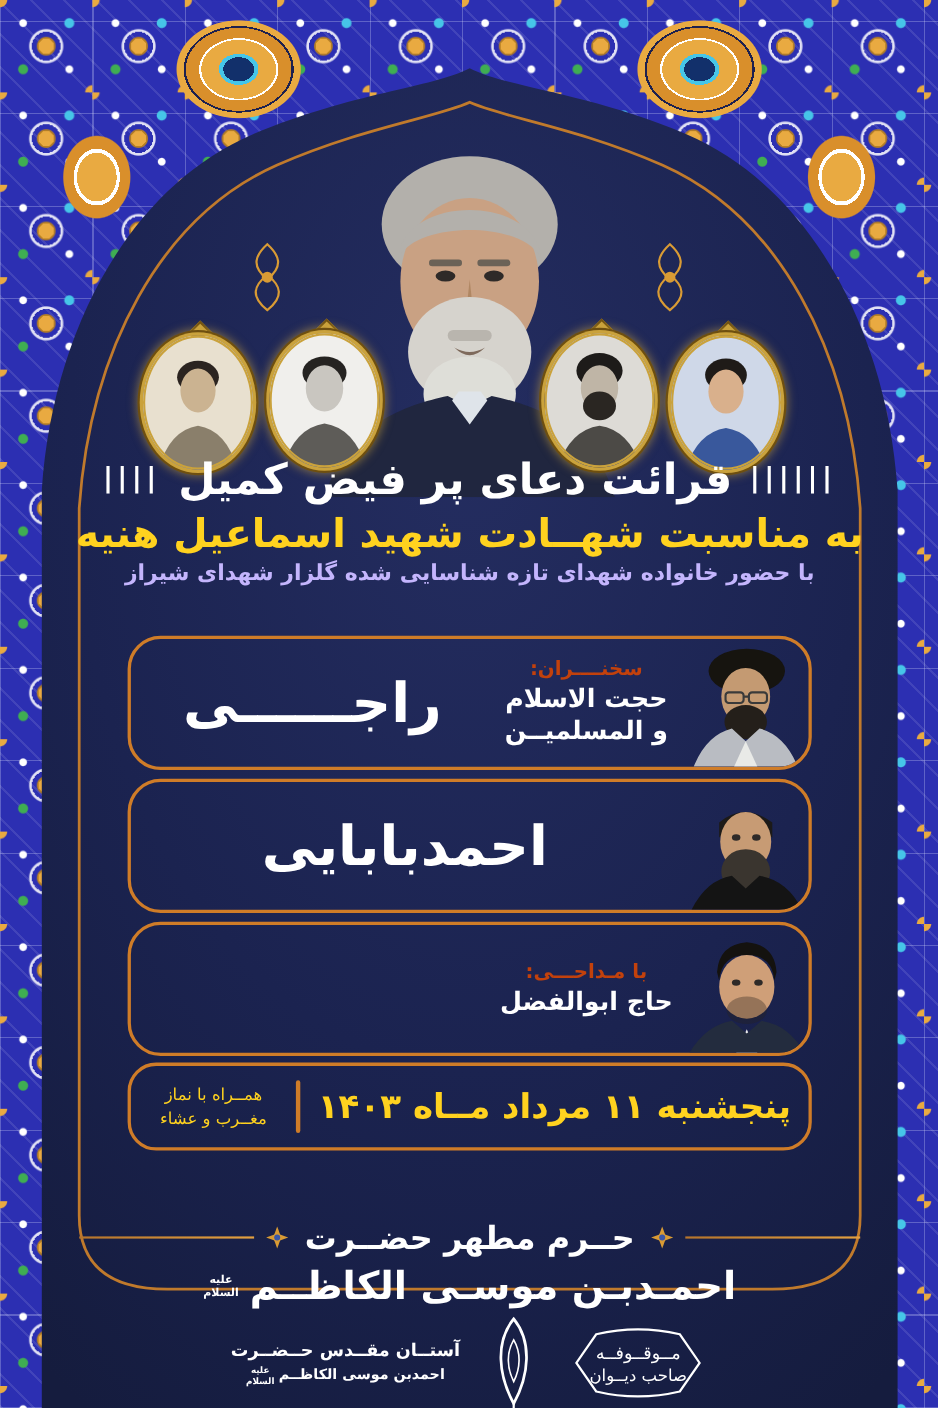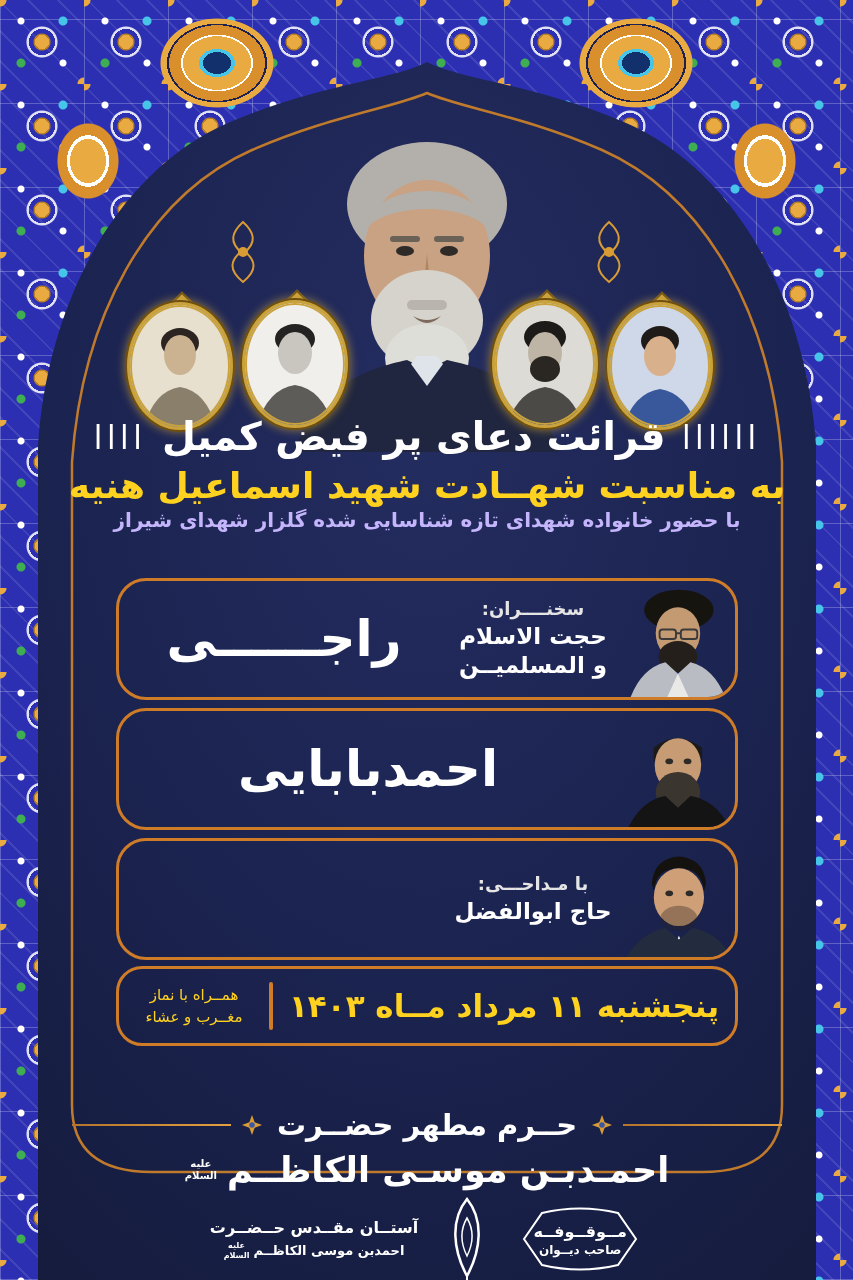--- a/index.html
+++ b/index.html
@@ -56,21 +56,21 @@
   .event-note{margin-top:2px;font-size:20px;font-weight:bold;color:#c4b5fd;}
 
   
   .sbox{position:absolute;left:116px;width:622px;height:122px;border:3px solid #cf7c28;
         border-radius:30px;box-sizing:border-box;display:flex;flex-direction:row-reverse;
         align-items:stretch;overflow:hidden;}
   .sbox .photo{width:118px;flex:0 0 118px;display:flex;align-items:flex-end;justify-content:center;}
   .sbox .photo svg{width:112px;height:112px;display:block;}
   .sbox .info{flex:0 0 168px;display:flex;flex-direction:column;align-items:center;
         justify-content:center;text-align:center;direction:rtl;}
-  .sbox .role{font-size:18px;font-weight:bold;color:#e5e5e5;margin-bottom:3px;}
+  .sbox .role{font-size:18px;font-weight:bold;color:#c2410c;margin-bottom:3px;}
   .sbox .stitle{font-size:23px;font-weight:bold;color:#ffffff;line-height:1.25;}
   .sbox .name{flex:1;display:flex;align-items:center;justify-content:center;direction:rtl;
         font-size:50px;font-weight:800;color:#ffffff;}
 
   
   .schedule{position:absolute;left:116px;top:966px;width:622px;height:80px;border:3px solid #cf7c28;
         border-radius:26px;box-sizing:border-box;display:flex;flex-direction:row-reverse;
         align-items:center;overflow:hidden;}
   .schedule .date{flex:1;text-align:center;direction:rtl;font-size:31px;font-weight:800;color:#ffd21f;}
   .schedule .divider{width:4px;height:48px;background:#cf7c28;border-radius:2px;flex:0 0 4px;}
@@ -85,22 +85,22 @@
   .venue-row2{margin-top:8px;display:flex;flex-direction:row;align-items:center;justify-content:center;gap:10px;direction:rtl;}
   .venue-name{font-size:35px;font-weight:800;direction:rtl;}
   .honorific{font-size:10px;font-weight:bold;line-height:1.2;color:#ffffff;text-align:center;direction:rtl;}
 
   
   .footer{position:absolute;left:38px;top:1196px;width:778px;display:flex;flex-direction:row-reverse;
         align-items:center;justify-content:center;gap:26px;color:#fff;}
   .badge{position:relative;width:128px;height:74px;display:flex;flex-direction:column;
         align-items:center;justify-content:center;}
   .badge svg{position:absolute;inset:0;}
-  .badge .b1{font-size:16px;font-weight:bold;direction:rtl;position:relative;}
-  .badge .b2{font-size:12px;font-weight:bold;direction:rtl;position:relative;margin-top:2px;}
+  .badge .b1{font-size:16px;font-weight:normal;direction:rtl;position:relative;}
+  .badge .b2{font-size:15px;font-weight:normal;direction:rtl;position:relative;margin-top:2px;}
   .org{text-align:center;direction:rtl;}
   .org .o1{font-size:16px;font-weight:bold;}
   .org .o2{font-size:13px;font-weight:bold;margin-top:4px;display:flex;align-items:center;gap:4px;justify-content:center;}
   .org .oh{font-size:8px;line-height:1.15;}
 </style>
 </head>
 <body>
 
 <div class="poster">
 

